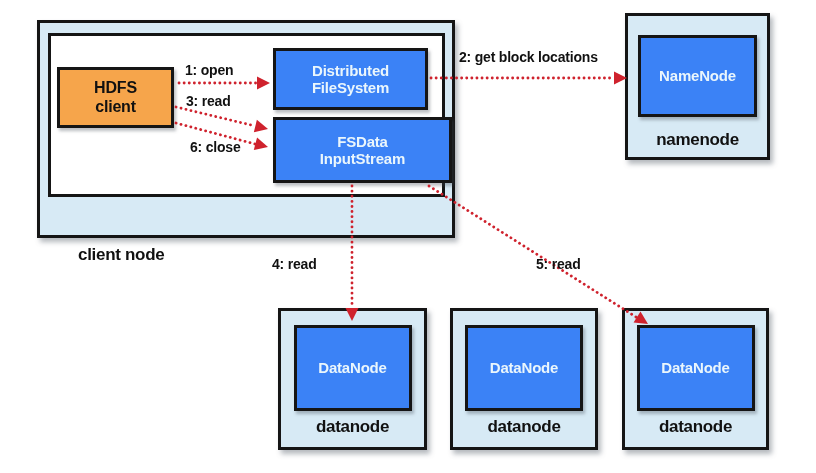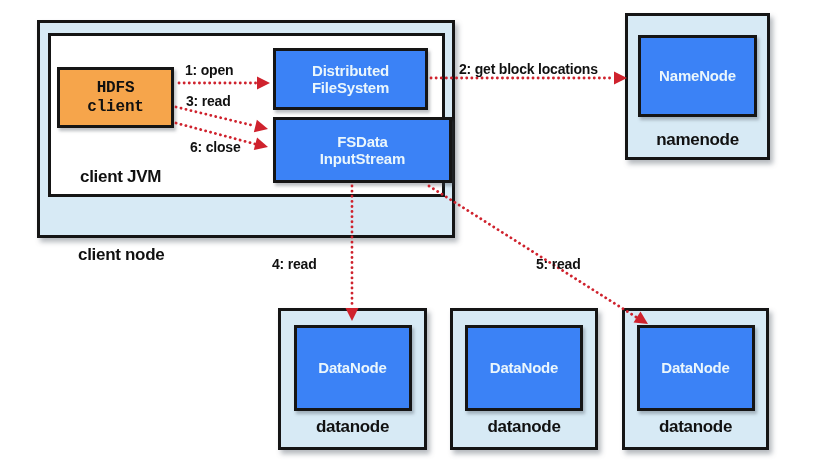--- a/index.html
+++ b/index.html
@@ -21,21 +21,20 @@
     display:flex;flex-direction:column;align-items:center;justify-content:center;
     color:#eaf6fc;font-weight:bold;font-size:15px;line-height:1.15;text-align:center;
     letter-spacing:-0.2px;
   }
   .orangebox{
     position:absolute;background:#f6a54b;border:3px solid #151515;
     box-shadow:2px 3px 3px rgba(60,70,80,.35);
     display:flex;flex-direction:column;align-items:center;justify-content:center;
     color:#111;font-weight:bold;font-size:16px;line-height:1.15;text-align:center;
     letter-spacing:-0.2px;
-    font-family:Liberation Mono, monospace;
   }
   .node-label{
     position:absolute;font-weight:bold;font-size:17px;letter-spacing:-0.3px;color:#111;
     white-space:nowrap;
   }
   .node-label.centered{left:0;right:0;text-align:center;}
   .arrow-label{
     position:absolute;font-weight:bold;font-size:14px;letter-spacing:-0.2px;color:#111;
     white-space:nowrap;z-index:11;
   }
@@ -55,21 +54,20 @@
         <span>client</span>
       </div>
       <div class="bluebox" style="left:222px;top:12px;width:155px;height:62px;">
         <span>Distributed</span>
         <span>FileSystem</span>
       </div>
       <div class="bluebox" style="left:222px;top:81px;width:179px;height:66px;">
         <span>FSData</span>
         <span>InputStream</span>
       </div>
-      <div class="node-label" style="left:29px;top:131px;">client JVM</div>
     </div>
     <div class="node-label" style="left:38px;top:186px;margin-top:36px;">client node</div>
   </div>
 
   <div class="container" style="left:625px;top:13px;width:145px;height:147px;">
     <div class="bluebox" style="left:10px;top:19px;width:119px;height:82px;">
       <span>NameNode</span>
     </div>
     <div class="node-label centered" style="top:114px;">namenode</div>
   </div>
@@ -91,21 +89,21 @@
   <div class="container" style="left:622px;top:308px;width:147px;height:142px;">
     <div class="bluebox" style="left:50%;transform:translateX(-50%);top:14px;width:118px;height:86px;">
       <span>DataNode</span>
     </div>
     <div class="node-label centered" style="top:106px;">datanode</div>
   </div>
 
   <div class="arrow-label" style="left:185px;top:62px;">1: open</div>
   <div class="arrow-label" style="left:186px;top:93px;">3: read</div>
   <div class="arrow-label" style="left:178px;top:139px;margin-left:12px;">6: close</div>
-  <div class="arrow-label" style="left:459px;top:49px;margin-top:12px;">2: get block locations</div>
+  <div class="arrow-label" style="left:459px;top:49px;">2: get block locations</div>
   <div class="arrow-label" style="left:272px;top:256px;">4: read</div>
   <div class="arrow-label" style="left:508px;top:256px;margin-left:28px;">5: read</div>
 
   <svg id="overlay" width="816" height="473" viewBox="0 0 816 473">
 
     <path class="dotline" d="M179 83 H256"></path>
     <polygon class="head" points="0,0 -13,-6.5 -13,6.5" transform="translate(270,83)"></polygon>
 
     <path class="dotline" d="M176 107 L255 126"></path>
     <polygon class="head" points="0,0 -13,-6.5 -13,6.5" transform="translate(268,129) rotate(13.4)"></polygon>

